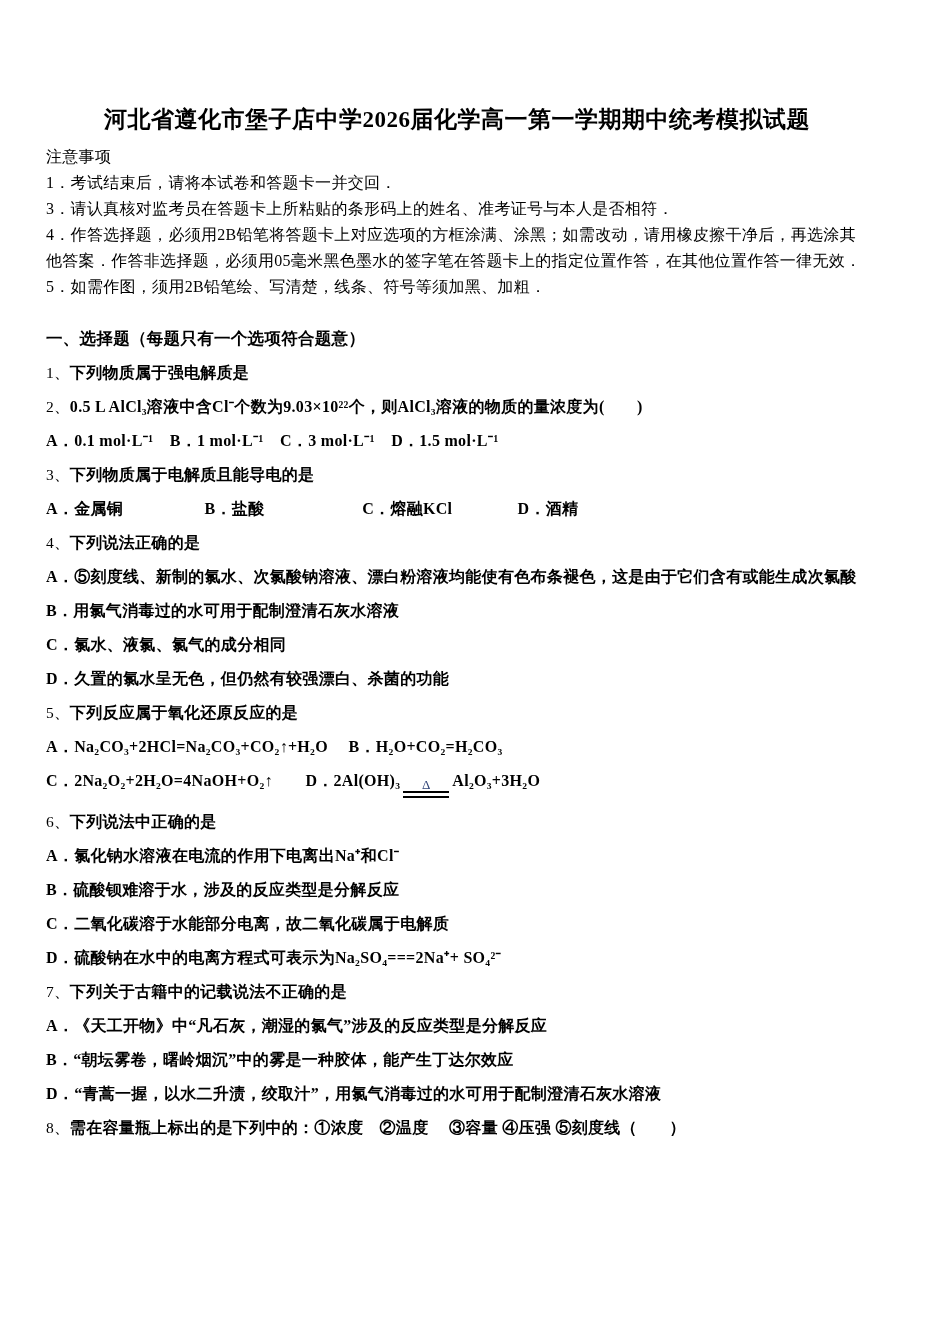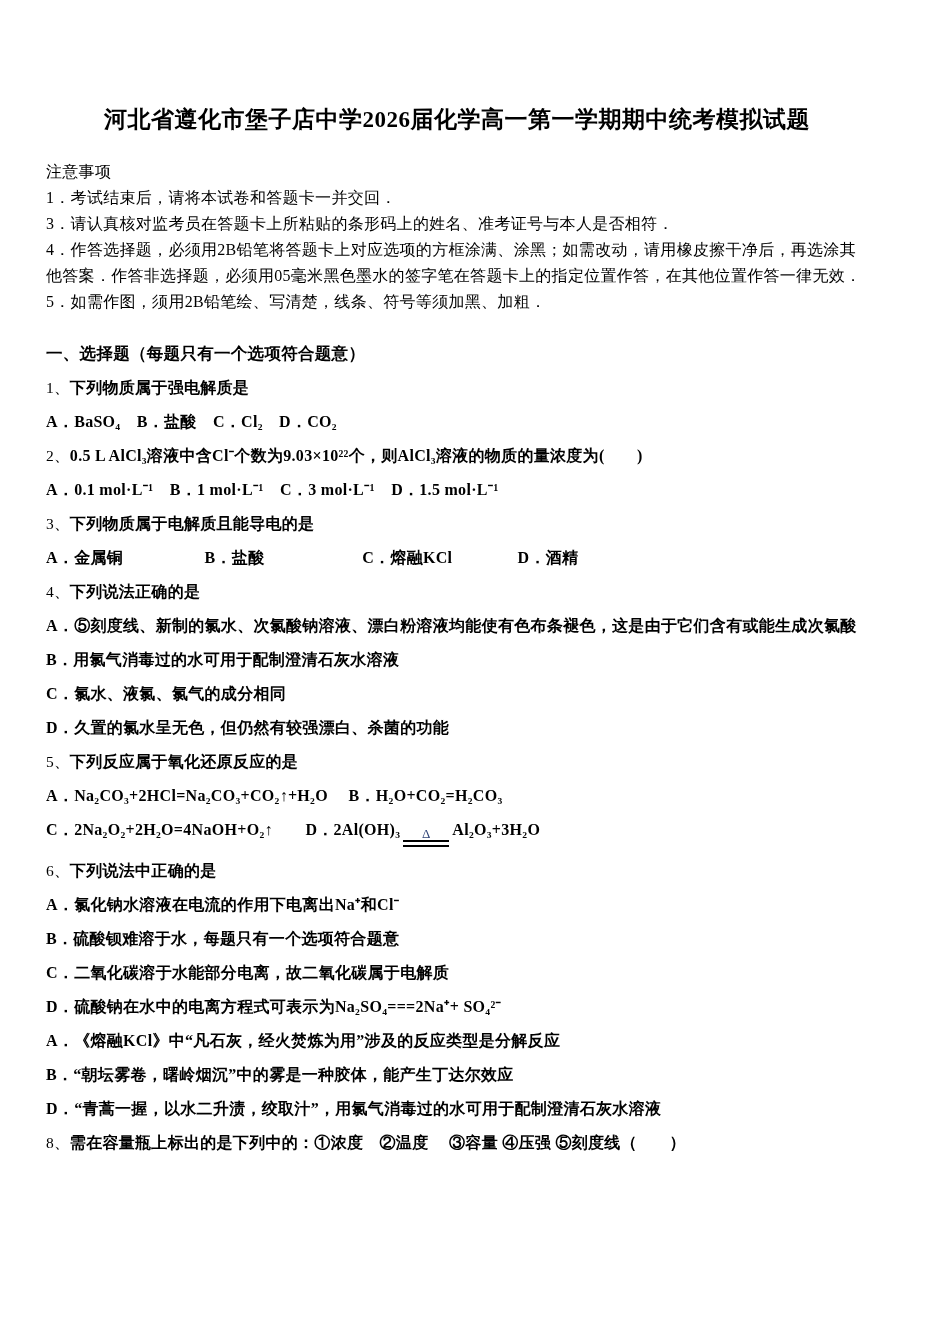--- a/index.html
+++ b/index.html
@@ -6,21 +6,21 @@
   .page{
     width:912px;height:1344px;box-sizing:border-box;
     background:#ffffff;color:#000;
     padding:100px 44px 0 46px;overflow:hidden;
     font-family:"Liberation Serif","DejaVu Serif","DejaVu Sans",serif;
   }
   .title{
     text-align:center;font-size:23px;font-weight:700;line-height:40px;
     margin:0;letter-spacing:0.5px;
   }
-  .notice{margin-top:19px;}
+  .notice{margin-top:4px;}
   .notice p{
     margin:0;font-size:16px;line-height:26px;font-weight:400;
     letter-spacing:0.3px;
   }
   .section-heading{
     margin:28px 0 0 0;font-size:16.5px;line-height:21px;font-weight:700;
     letter-spacing:0.3px;
   }
   .question{margin:0;}
   .q-stem,.opt-line{
@@ -54,21 +54,20 @@
     <p>1．考试结束后，请将本试卷和答题卡一并交回．</p>
     <p>3．请认真核对监考员在答题卡上所粘贴的条形码上的姓名、准考证号与本人是否相符．</p>
     <p>4．作答选择题，必须用2B铅笔将答题卡上对应选项的方框涂满、涂黑；如需改动，请用橡皮擦干净后，再选涂其他答案．作答非选择题，必须用05毫米黑色墨水的签字笔在答题卡上的指定位置作答，在其他位置作答一律无效．</p>
     <p>5．如需作图，须用2B铅笔绘、写清楚，线条、符号等须加黑、加粗．</p>
   </div>
 
   <p class="section-heading">一、选择题（每题只有一个选项符合题意）</p>
 
   <div class="question">
     <p class="q-stem"><span class="q-num">1、</span><span>下列物质属于强电解质是</span></p>
-    <p class="opt-line">A．BaSO₄　B．盐酸　C．Cl₂　D．CO₂</p>
   </div>
 
   <div class="question">
     <p class="q-stem"><span class="q-num">2、</span><span>0.5 L AlCl₃溶液中含Cl⁻个数为9.03×10²²个，则AlCl₃溶液的物质的量浓度为(　　)</span></p>
     <p class="opt-line">A．0.1 mol·L⁻¹　B．1 mol·L⁻¹　C．3 mol·L⁻¹　D．1.5 mol·L⁻¹</p>
   </div>
 
   <div class="question">
     <p class="q-stem"><span class="q-num">3、</span><span>下列物质属于电解质且能导电的是</span></p>
     <p class="opt-line">A．金属铜　　　　　B．盐酸　　　　　　C．熔融KCl　　　　D．酒精</p>
@@ -87,27 +86,28 @@
     <p class="opt-line">A．Na₂CO₃+2HCl=Na₂CO₃+CO₂↑+H₂O　 B．H₂O+CO₂=H₂CO₃</p>
     <p class="opt-line"><span>C．2Na₂O₂+2H₂O=4NaOH+O₂↑　　</span><span>D．2Al(OH)₃</span><span class="eq-delta">
           <span class="delta">Δ</span>
           <span class="dbl"></span>
         </span><span>Al₂O₃+3H₂O</span></p>
   </div>
 
   <div class="question">
     <p class="q-stem"><span class="q-num">6、</span><span>下列说法中正确的是</span></p>
     <p class="opt-line">A．氯化钠水溶液在电流的作用下电离出Na⁺和Cl⁻</p>
-    <p class="opt-line">B．硫酸钡难溶于水，每题只有一个选项符合题意</p>
+    <p class="opt-line">B．硫酸钡难溶于水，涉及的反应类型是分解反应</p>
     <p class="opt-line">C．二氧化碳溶于水能部分电离，故二氧化碳属于电解质</p>
     <p class="opt-line">D．硫酸钠在水中的电离方程式可表示为Na₂SO₄===2Na⁺+ SO₄²⁻</p>
   </div>
 
   <div class="question">
-    <p class="opt-line">A．《熔融KCl》中“凡石灰，经火焚炼为用”涉及的反应类型是分解反应</p>
+    <p class="q-stem"><span class="q-num">7、</span><span>下列关于古籍中的记载说法不正确的是</span></p>
+    <p class="opt-line">A．《天工开物》中“凡石灰，潮湿的氯气”涉及的反应类型是分解反应</p>
     <p class="opt-line">B．“朝坛雾卷，曙岭烟沉”中的雾是一种胶体，能产生丁达尔效应</p>
     <p class="opt-line">D．“青蒿一握，以水二升渍，绞取汁”，用氯气消毒过的水可用于配制澄清石灰水溶液</p>
   </div>
 
   <div class="question">
     <p class="q-stem"><span class="q-num">8、</span><span>需在容量瓶上标出的是下列中的：①浓度　②温度　 ③容量 ④压强 ⑤刻度线（　　）</span></p>
   </div>
 
 </div>
 

